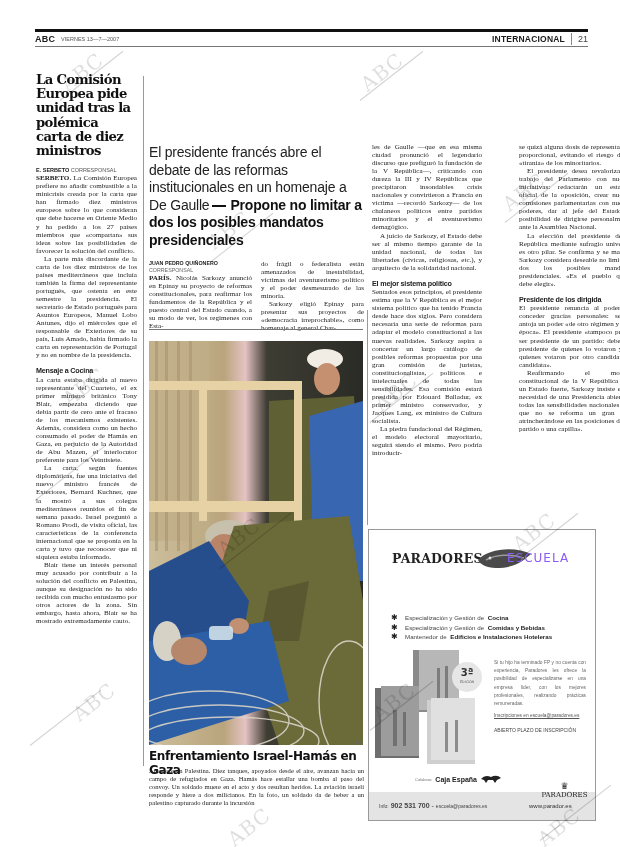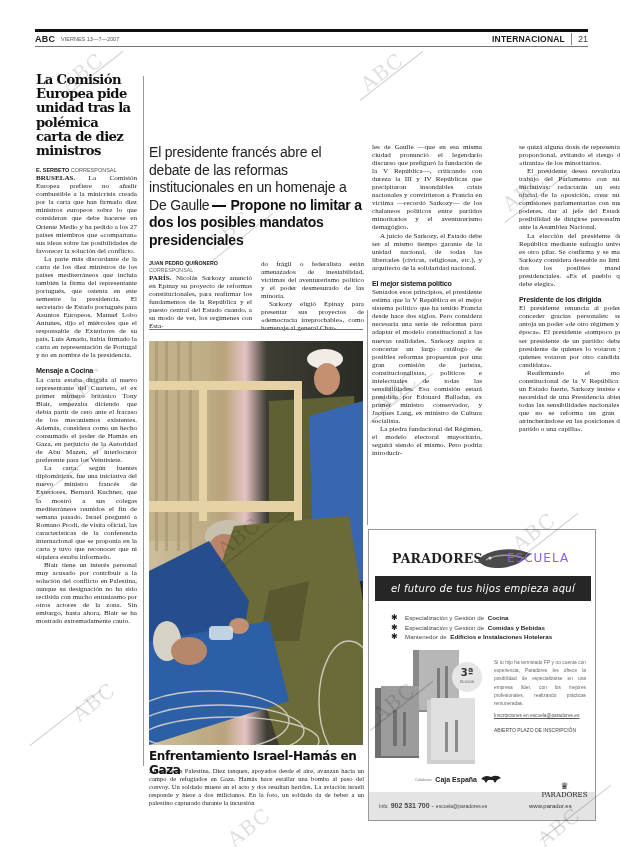--- a/index.html
+++ b/index.html
@@ -100,21 +100,21 @@
   </div>
   <div class="bottom-rule"></div>
 
   <div class="left-col">
     <h2 class="left-head">La Comisión Europea pide unidad tras la polémica carta de diez ministros</h2>
     <div class="byline">
       <b>E. SERBETO</b>
       <span>CORRESPONSAL</span>
     </div>
     <div class="body-text">
-      <p class="first"><span class="city">BRUSELAS.</span> <span>La Comisión Europea prefiere no añadir combustible a la minicrisis creada por la carta que han firmado diez ministros europeos sobre lo que consideran que debe hacerse en Oriente Medio y ha pedido a los 27 países miembros que «compartan» sus ideas sobre las posibilidades de favorecer la solución del conflicto.</span></p>
+      <p class="first"><span class="city">SERBETO.</span> <span>La Comisión Europea prefiere no añadir combustible a la minicrisis creada por la carta que han firmado diez ministros europeos sobre lo que consideran que debe hacerse en Oriente Medio y ha pedido a los 27 países miembros que «compartan» sus ideas sobre las posibilidades de favorecer la solución del conflicto.</span></p>
       <p>La parte más discordante de la carta de los diez ministros de los países mediterráneos que incluía también la firma del representante portugués, que ostenta en este semestre la presidencia. El secretario de Estado portugués para Asuntos Europeos, Manuel Lobo Antunes, dijo el miércoles que el responsable de Exteriores de su país, Luis Amado, había firmado la carta en representación de Portugal y no en nombre de la presidencia.</p>
       <div class="subhead">Mensaje a Cocina</div>
       <p class="first">La carta estaba dirigida al nuevo representante del Cuarteto, el ex primer ministro británico Tony Blair, empezaba diciendo que debía partir de cero ante el fracaso de los mecanismos existentes. Además, considera como un hecho consumado el poder de Hamás en Gaza, en perjuicio de la Autoridad de Abu Mazen, el interlocutor preferente para los Veintisiete.</p>
       <p>La carta, según fuentes diplomáticas, fue una iniciativa del nuevo ministro francés de Exteriores, Bernard Kuchner, que la mostró a sus colegas mediterráneos reunidos el fin de semana pasado. Israel preguntó a Romano Prodi, de visita oficial, las características de la conferencia internacional que se proponía en la carta y tuvo que reconocer que ni siquiera estaba informado.</p>
       <p>Blair tiene un interés personal muy acusado por contribuir a la solución del conflicto en Palestina, aunque su designación no ha sido recibida con mucho entusiasmo por otros actores de la zona. Sin embargo, hasta ahora, Blair se ha mostrado extremadamente cauto.</p>
     </div>
   </div>
 
   <div class="vrule" style="left:143px; top:76px; height:690px;"></div>
   <div class="vrule" style="left:367px; top:310px; height:215px;"></div>
@@ -213,21 +213,20 @@
   <p class="photo-caption">Amanece en Palestina. Diez tanques, apoyados desde el aire, avanzan hacia un campo de refugiados en Gaza. Hamás hace estallar una bomba al paso del convoy. Un soldado muere en el acto y dos resultan heridos. La aviación israelí responde y hiere a dos milicianos. En la foto, un soldado da de beber a un palestino capturado durante la incursión</p>
 
   <div class="ad">
     <div class="ad-logo">PARADORES</div>
     <svg class="ad-escuela" viewBox="0 0 100 26">
       <path d="M2 14 C 12 2, 40 0, 55 8 C 48 14, 40 22, 20 22 C 10 22, 4 18, 2 14 Z" fill="#4a4a4a"></path>
       <path d="M10 14 C 20 8, 35 8, 48 12" stroke="#9a9a9a" stroke-width="1.5" fill="none"></path>
       <circle cx="14" cy="12" r="1.5" fill="#ddd"></circle>
     </svg>
     <div class="ad-escuela-text">ESCUELA</div>
-    <div class="ad-banner">el futuro de tus hijos empieza aquí</div>
     <ul class="ad-list">
       <li><span class="star">✱</span><span>Especialización y Gestión de</span>&nbsp;<b>Cocina</b></li>
       <li><span class="star">✱</span><span>Especialización y Gestión de</span>&nbsp;<b>Comidas y Bebidas</b></li>
       <li><span class="star">✱</span><span>Mantenedor de</span>&nbsp;<b>Edificios e Instalaciones Hoteleras</b></li>
     </ul>
     <svg class="books" viewBox="0 0 102 120">
       <rect x="38" y="2" width="46" height="62" fill="#8a8a8a"></rect>
       <rect x="44" y="2" width="40" height="60" fill="#b7b7b7"></rect>
       <rect x="0" y="40" width="44" height="70" fill="#6e6e6e"></rect>
       <rect x="6" y="38" width="38" height="70" fill="#9c9c9c"></rect>

